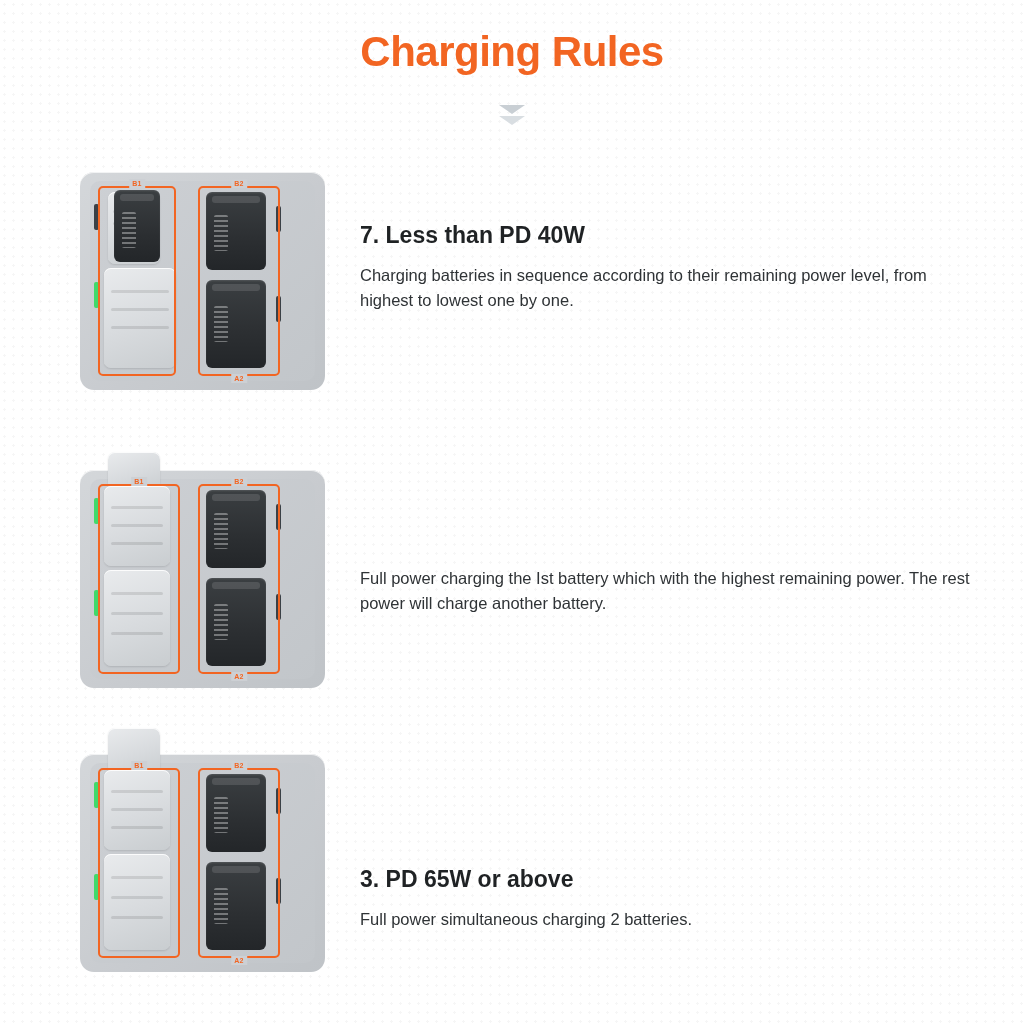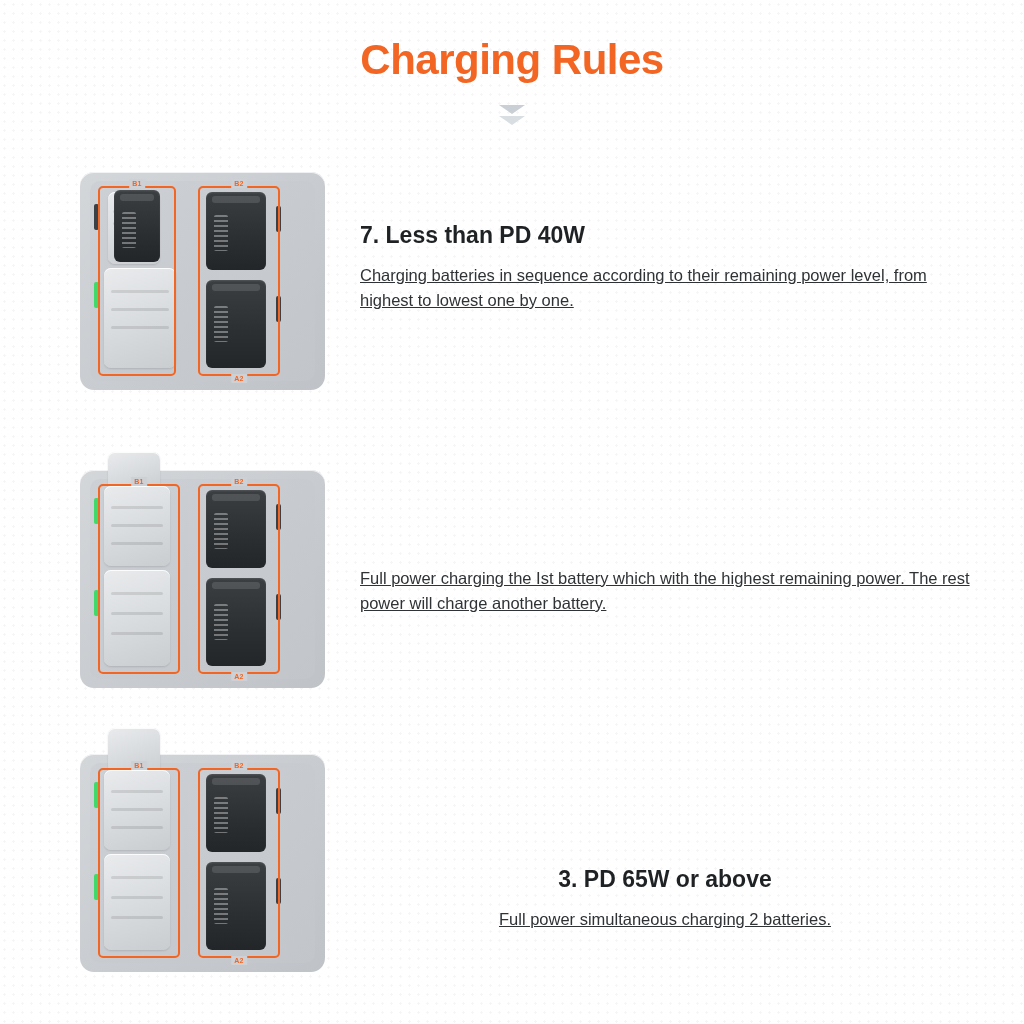--- a/index.html
+++ b/index.html
@@ -25,21 +25,21 @@
     pointer-events: none;
   }
   .page {
     position: relative;
     width: 1024px;
     height: 1024px;
   }
 
   .title {
     position: absolute;
-    top: 36px;
+    top: 28px;
     left: 0;
     width: 1024px;
     text-align: center;
     font-size: 42px;
     font-weight: bold;
     color: #f26522;
     letter-spacing: -0.5px;
   }
 
   .chevrons {
@@ -62,21 +62,21 @@
   .chev.c2 { border-top: 9px solid #d9dee2; }
 
   .row {
     position: absolute;
     left: 0;
     width: 1024px;
     height: 250px;
   }
   .row-1 { top: 160px; }
   .row-2 { top: 458px; }
-  .row-3 { top: 742px; text-align: center; }
+  .row-3 { top: 742px; }
 
   .device {
     position: absolute;
     left: 80px;
     top: 12px;
     width: 245px;
     height: 225px;
   }
 
   
@@ -191,21 +191,20 @@
     font-size: 23px;
     font-weight: bold;
     color: #1f2224;
     margin: 0 0 14px 0;
   }
   .step-body {
     font-size: 16.5px;
     line-height: 1.52;
     color: #2f3336;
     margin: 0;
-    text-decoration: underline;
   }
   .t1 { top: 62px; }
   .t2 { top: 108px; }
   .t3 { top: 124px; }
 </style>
 </head>
 <body>
 
 <div class="bg-texture"></div>
 

